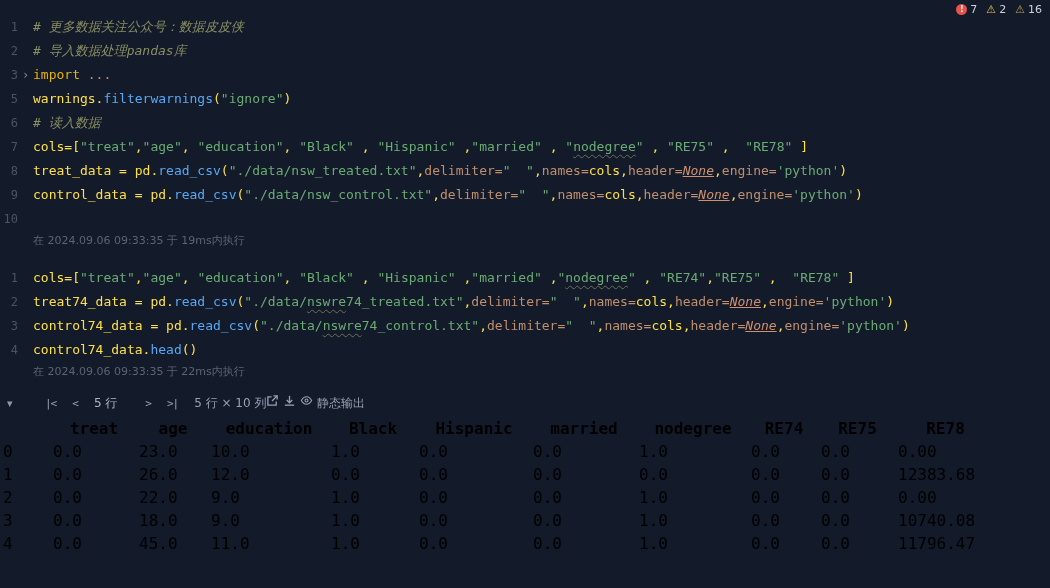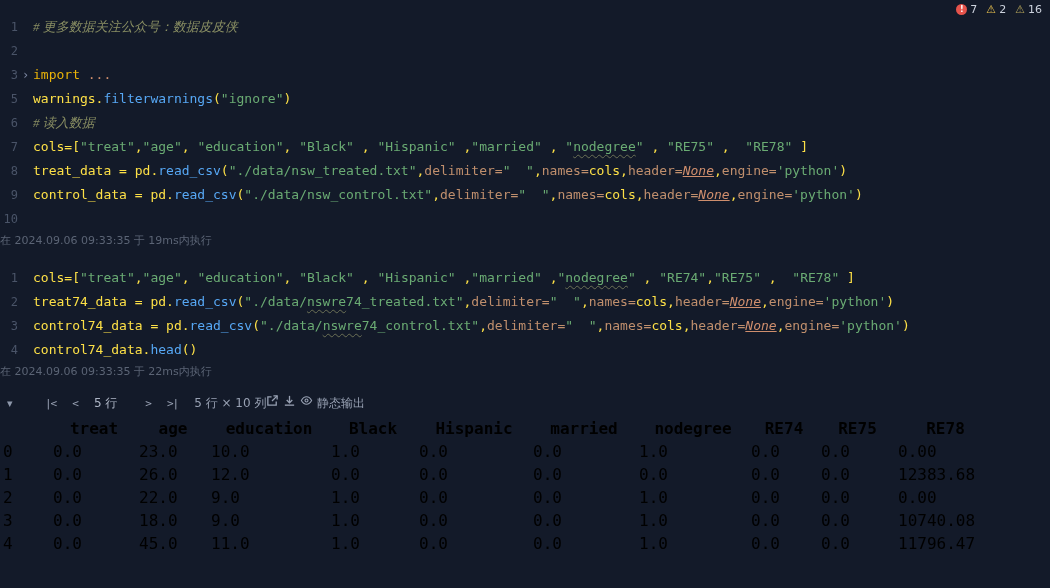--- a/index.html
+++ b/index.html
@@ -24,31 +24,31 @@
 
   
   .cell1{padding-top:15px;}
   .cell2{margin-top:13px;}
   .code-line{display:flex;height:24px;line-height:24px;font-size:13px;white-space:pre;}
   .gut{width:18px;flex:none;text-align:right;color:#4a5468;font-size:12px;}
   .foldg{width:15px;flex:none;text-align:center;color:#7d88a3;font-size:12px;}
   .code{white-space:pre;}
   .code span{white-space:pre;}
   .p{color:#fde047;}
-  .cm{color:#8a8f63;font-style:italic;font-family:Liberation Serif, serif;}
+  .cm{color:#8a8f63;font-style:italic;}
   .kw{color:#eab308;}
   .fp{color:#cf8e6d;}
   .s{color:#6aab73;}
   .fn{color:#57a8f5;}
   .kwarg{color:#c08f6d;}
   .const{color:#cf8e6d;font-style:italic;text-decoration:underline;}
   .typo{text-decoration:underline;text-decoration-style:wavy;text-decoration-color:#6b7055;
     text-decoration-thickness:1px;text-underline-offset:3px;}
   .exec-status{
-    height:22px;line-height:20px;
+    margin-left:33px;height:22px;line-height:20px;
     font-family:"DejaVu Sans",sans-serif;font-size:11px;color:#5b6475;
   }
 
   
   .output{margin-top:6px;}
   .out-toolbar{
     height:26px;display:flex;align-items:center;
     font-family:"DejaVu Sans",sans-serif;font-size:12px;color:#98a1b3;
     padding-left:7px;
   }
@@ -102,21 +102,21 @@
     </span>
     <span class="insp">
       <span class="warn-glyph weak">⚠</span>
       <span>16</span>
     </span>
   </div>
 
   <div class="cell1">
     <div id="cell1-lines">
         <div class="code-line"><span class="gut">1</span><span class="foldg"></span><span class="code"><span class="cm"># 更多数据关注公众号：数据皮皮侠</span></span></div>
-        <div class="code-line"><span class="gut">2</span><span class="foldg"></span></div>
+        <div class="code-line"><span class="gut">2</span><span class="foldg"></span><span class="code"><span class="cm"># 导入数据处理pandas库</span></span></div>
         <div class="code-line"><span class="gut">3</span><span class="foldg">›</span><span class="code"><span class="kw">import</span><span class="fp"> ...</span></span></div>
         <div class="code-line"><span class="gut">5</span><span class="foldg"></span><span class="code"><span class="p">warnings.</span><span class="fn">filterwarnings</span><span class="p">(</span><span class="s">"ignore"</span><span class="p">)</span></span></div>
         <div class="code-line"><span class="gut">6</span><span class="foldg"></span><span class="code"><span class="cm"># 读入数据</span></span></div>
         <div class="code-line"><span class="gut">7</span><span class="foldg"></span><span class="code"><span class="p">cols=[</span><span class="s">"treat"</span><span class="p">,</span><span class="s">"age"</span><span class="p">, </span><span class="s">"education"</span><span class="p">, </span><span class="s">"Black"</span><span class="p"> , </span><span class="s">"Hispanic"</span><span class="p"> ,</span><span class="s">"married"</span><span class="p"> , </span><span class="s">"</span><span class="s typo">nodegree</span><span class="s">"</span><span class="p"> , </span><span class="s">"RE75"</span><span class="p"> ,  </span><span class="s">"RE78"</span><span class="p"> ]</span></span></div>
         <div class="code-line"><span class="gut">8</span><span class="foldg"></span><span class="code"><span class="p">treat_data = pd.</span><span class="fn">read_csv</span><span class="p">(</span><span class="s">"./data/nsw_treated.txt"</span><span class="p">,</span><span class="kwarg">delimiter=</span><span class="s">"  "</span><span class="p">,</span><span class="kwarg">names=</span><span class="p">cols,</span><span class="kwarg">header=</span><span class="const">None</span><span class="p">,</span><span class="kwarg">engine=</span><span class="s">'python'</span><span class="p">)</span></span></div>
         <div class="code-line"><span class="gut">9</span><span class="foldg"></span><span class="code"><span class="p">control_data = pd.</span><span class="fn">read_csv</span><span class="p">(</span><span class="s">"./data/nsw_control.txt"</span><span class="p">,</span><span class="kwarg">delimiter=</span><span class="s">"  "</span><span class="p">,</span><span class="kwarg">names=</span><span class="p">cols,</span><span class="kwarg">header=</span><span class="const">None</span><span class="p">,</span><span class="kwarg">engine=</span><span class="s">'python'</span><span class="p">)</span></span></div>
         <div class="code-line"><span class="gut">10</span><span class="foldg"></span></div>
       </div>
     <div class="exec-status">在 2024.09.06 09:33:35 于 19ms内执行</div>
   </div>

